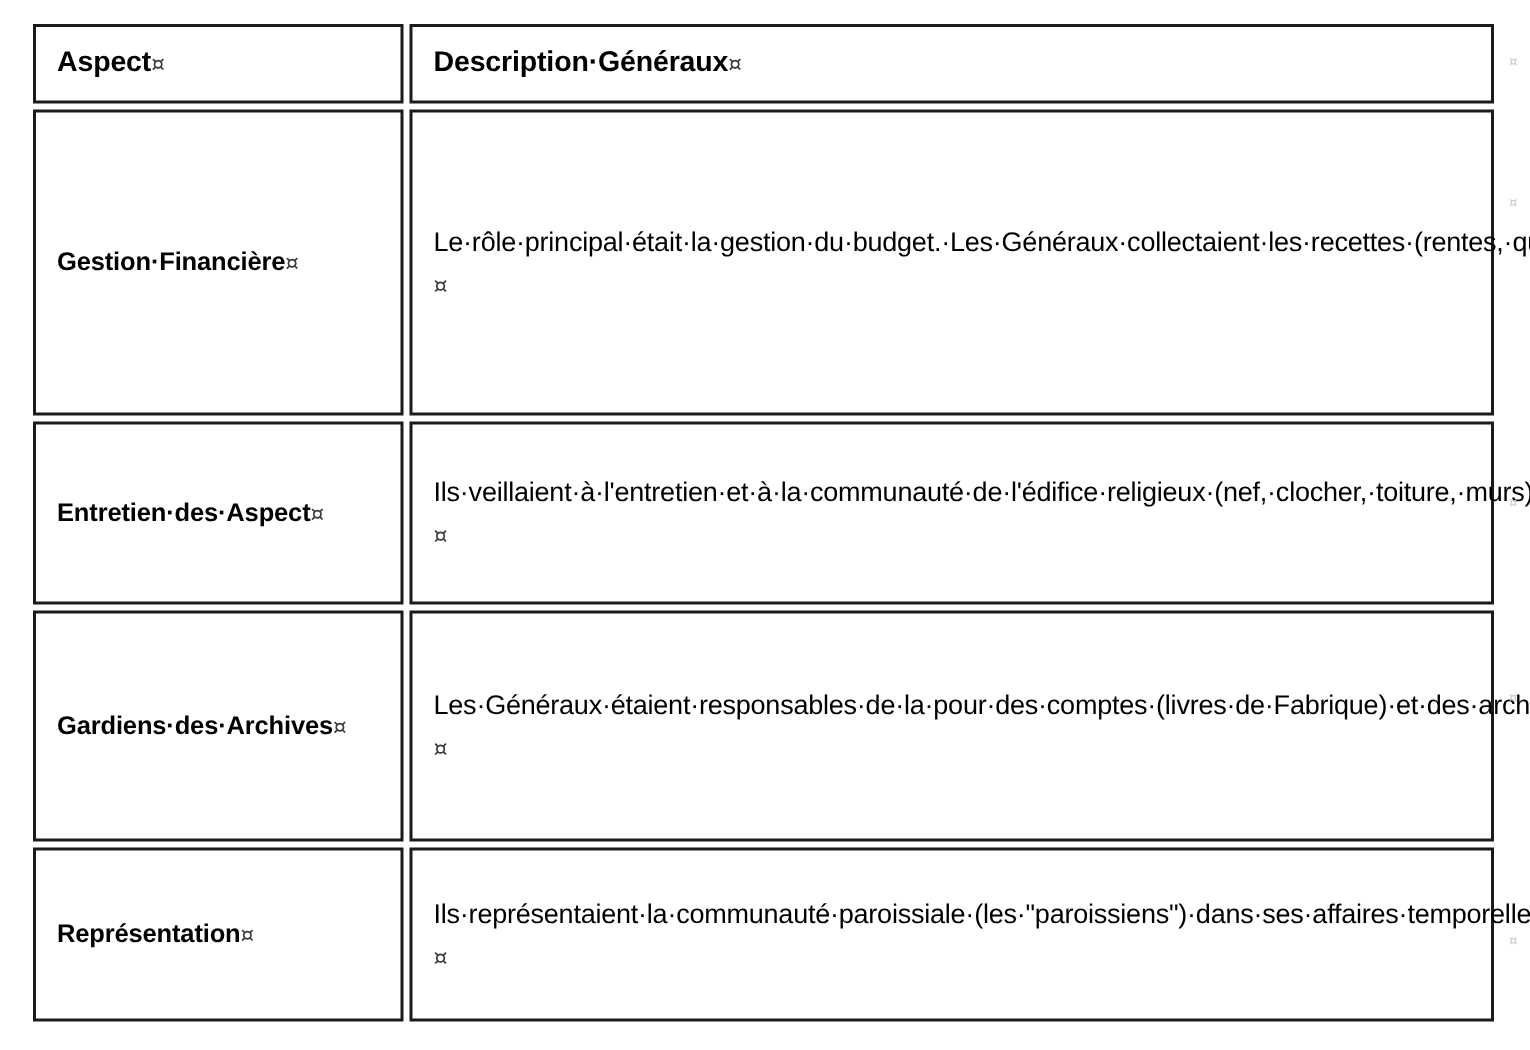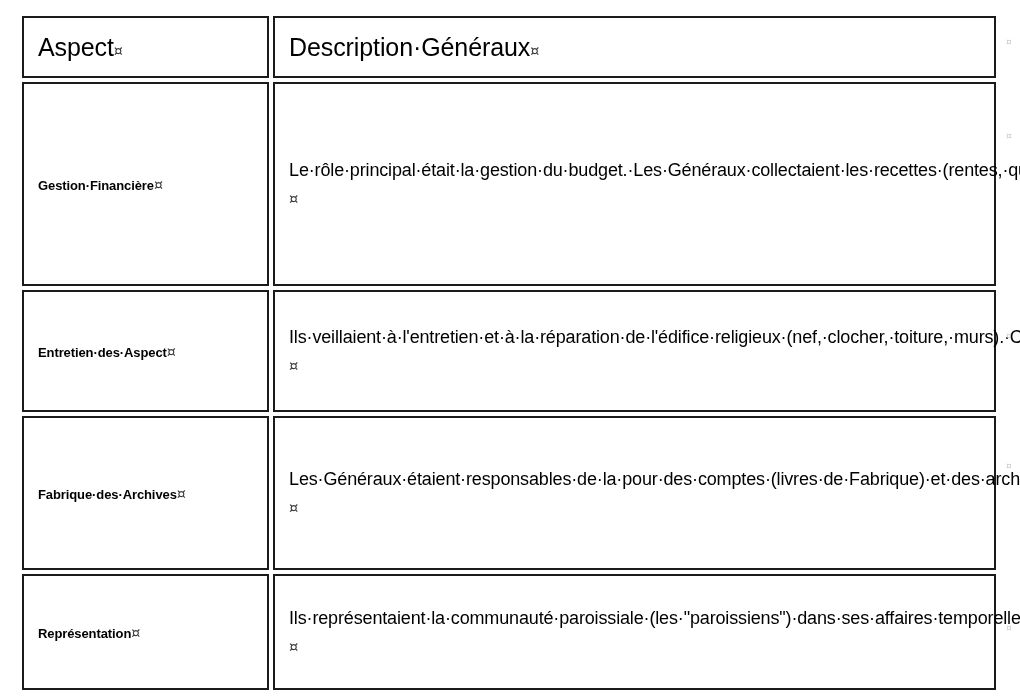--- a/index.html
+++ b/index.html
@@ -49,32 +49,32 @@
   .col-desc {
     width: 720px;
   }
 
   
   tr.header-row td {
     padding-top: 13px;
     padding-bottom: 13px;
   }
   .hdr-text {
-    font-weight: normal;
-    font-size: 25px;
+    font-weight: bold;
+    font-size: 19px;
     letter-spacing: -0.1px;
   }
 
   
   .aspect-cell {
     vertical-align: middle;
   }
   .aspect-text {
     font-weight: bold;
-    font-size: 13px;
+    font-size: 17px;
     line-height: 1.5;
     letter-spacing: -0.1px;
   }
 
   
   .desc-cell {
     vertical-align: middle;
   }
   .desc-text {
     font-size: 18px;
@@ -143,27 +143,27 @@
         <td class="desc-cell">
           <span class="desc-text">Le·rôle·principal·était·la·<b>gestion·du·budget</b>.·Les·Généraux·collectaient·les·recettes·(rentes,·quêtes,·offrandes,·baux·des·terres·et·immeubles·appartenant·à·l'église)·et·autorisaient·les·dépenses·(entretien·des·bâtiments,·achat·de·mobilier·et·d'ornements,·rémunération·des·officiers·de·la·Fabrique).<span class="fmt-mark">¤</span></span>
         </td>
       </tr>
 
       <tr class="row-2">
         <td class="aspect-cell">
           <span class="aspect-text">Entretien·des·Aspect</span><span class="fmt-mark">¤</span>
         </td>
         <td class="desc-cell">
-          <span class="desc-text">Ils·veillaient·à·l'<b>entretien·et·à·la·réparation</b>·de·l'édifice·religieux·(nef,·clocher,·toiture,·murs).·C'est·grâce·à·eux·que·le·patrimoine·architectural·paroissial·a·été·conservé.<span class="fmt-mark">¤</span></span>
+          <span class="desc-text">Ils·veillaient·à·l'<b>entretien·et·à·la·communauté</b>·de·l'édifice·religieux·(nef,·clocher,·toiture,·murs).·C'est·grâce·à·eux·que·le·patrimoine·architectural·paroissial·a·été·conservé.<span class="fmt-mark">¤</span></span>
         </td>
       </tr>
 
       <tr class="row-3">
         <td class="aspect-cell">
-          <span class="aspect-text">Fabrique·des·Archives</span><span class="fmt-mark">¤</span>
+          <span class="aspect-text">Gardiens·des·Archives</span><span class="fmt-mark">¤</span>
         </td>
         <td class="desc-cell">
           <span class="desc-text">Les·Généraux·étaient·responsables·de·la·<b>pour·des·comptes</b>·(livres·de·Fabrique)·et·des·archives·de·la·paroisse,·qui·constituent·aujourd'hui·une·source·inestimable·pour·l'histoire·locale.<span class="fmt-mark">¤</span></span>
         </td>
       </tr>
 
       <tr class="row-4">
         <td class="aspect-cell">
           <span class="aspect-text">Représentation</span><span class="fmt-mark">¤</span>
         </td>

